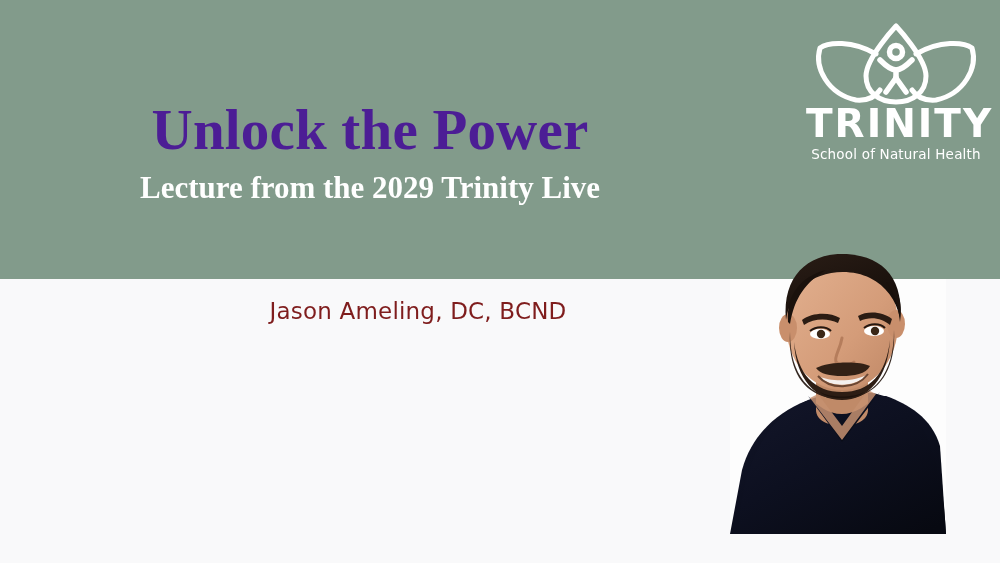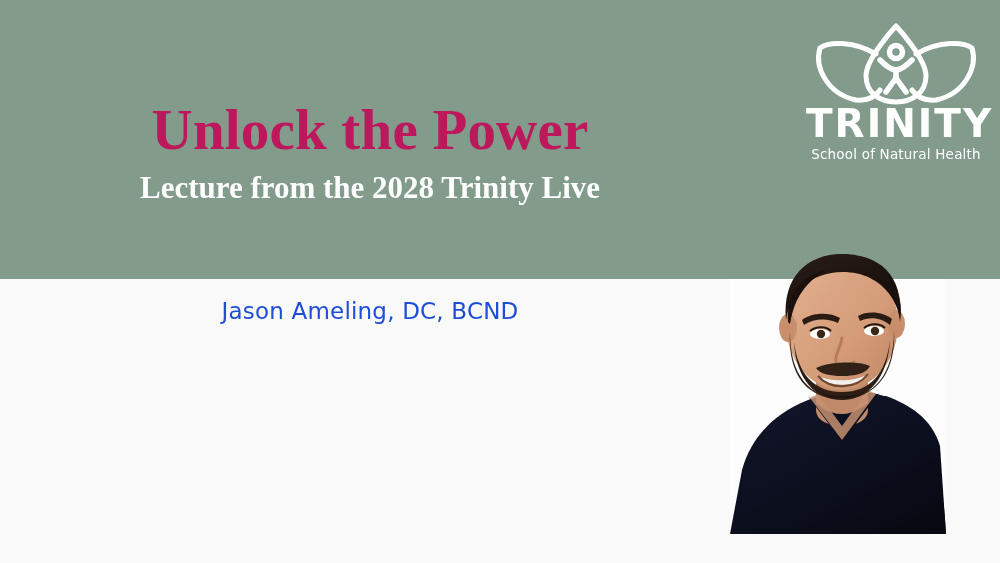--- a/index.html
+++ b/index.html
@@ -40,21 +40,21 @@
     width: 740px;
     text-align: center;
     z-index: 6;
     pointer-events: none;
   }
   .title-line {
     font-family: "Liberation Serif", "DejaVu Serif", serif;
     font-weight: 700;
     font-size: 57px;
     line-height: 68px;
-    color: #be185d;
+    color: #4c1d95;
     letter-spacing: 0.2px;
     white-space: nowrap;
   }
   .subtitle-line {
     font-family: "Liberation Serif", "DejaVu Serif", serif;
     font-weight: 700;
     font-size: 31px;
     line-height: 40px;
     color: #ffffff;
     margin-top: 4px;
@@ -64,24 +64,25 @@
   
   .presenter-name {
     position: absolute;
     left: 0;
     top: 298px;
     width: 740px;
     text-align: center;
     font-family: "DejaVu Sans", "Liberation Sans", sans-serif;
     font-size: 23px;
     font-weight: 400;
-    color: #1d4ed8;
+    color: #7f1d1d;
     letter-spacing: 0.2px;
     white-space: nowrap;
     z-index: 6;
+    padding-left: 48px;
   }
 
   
   .logo {
     position: absolute;
     left: 806px;
     top: 20px;
     width: 180px;
     height: 148px;
     z-index: 8;
@@ -222,18 +223,18 @@
         <path d="M90 58 L80 72"></path>
         <path d="M90 58 L100 72"></path>
       </g>
     </svg>
     <div class="logo-wordmark">TRINITY</div>
     <div class="logo-tagline">School of Natural Health</div>
   </div>
 
   <div class="title-block">
     <div class="title-line">Unlock the Power</div>
-    <div class="subtitle-line">Lecture from the 2028 Trinity Live</div>
+    <div class="subtitle-line">Lecture from the 2029 Trinity Live</div>
   </div>
 
   <div class="presenter-name">Jason Ameling, DC, BCND</div>
 
 </div>
 
 </body></html>

